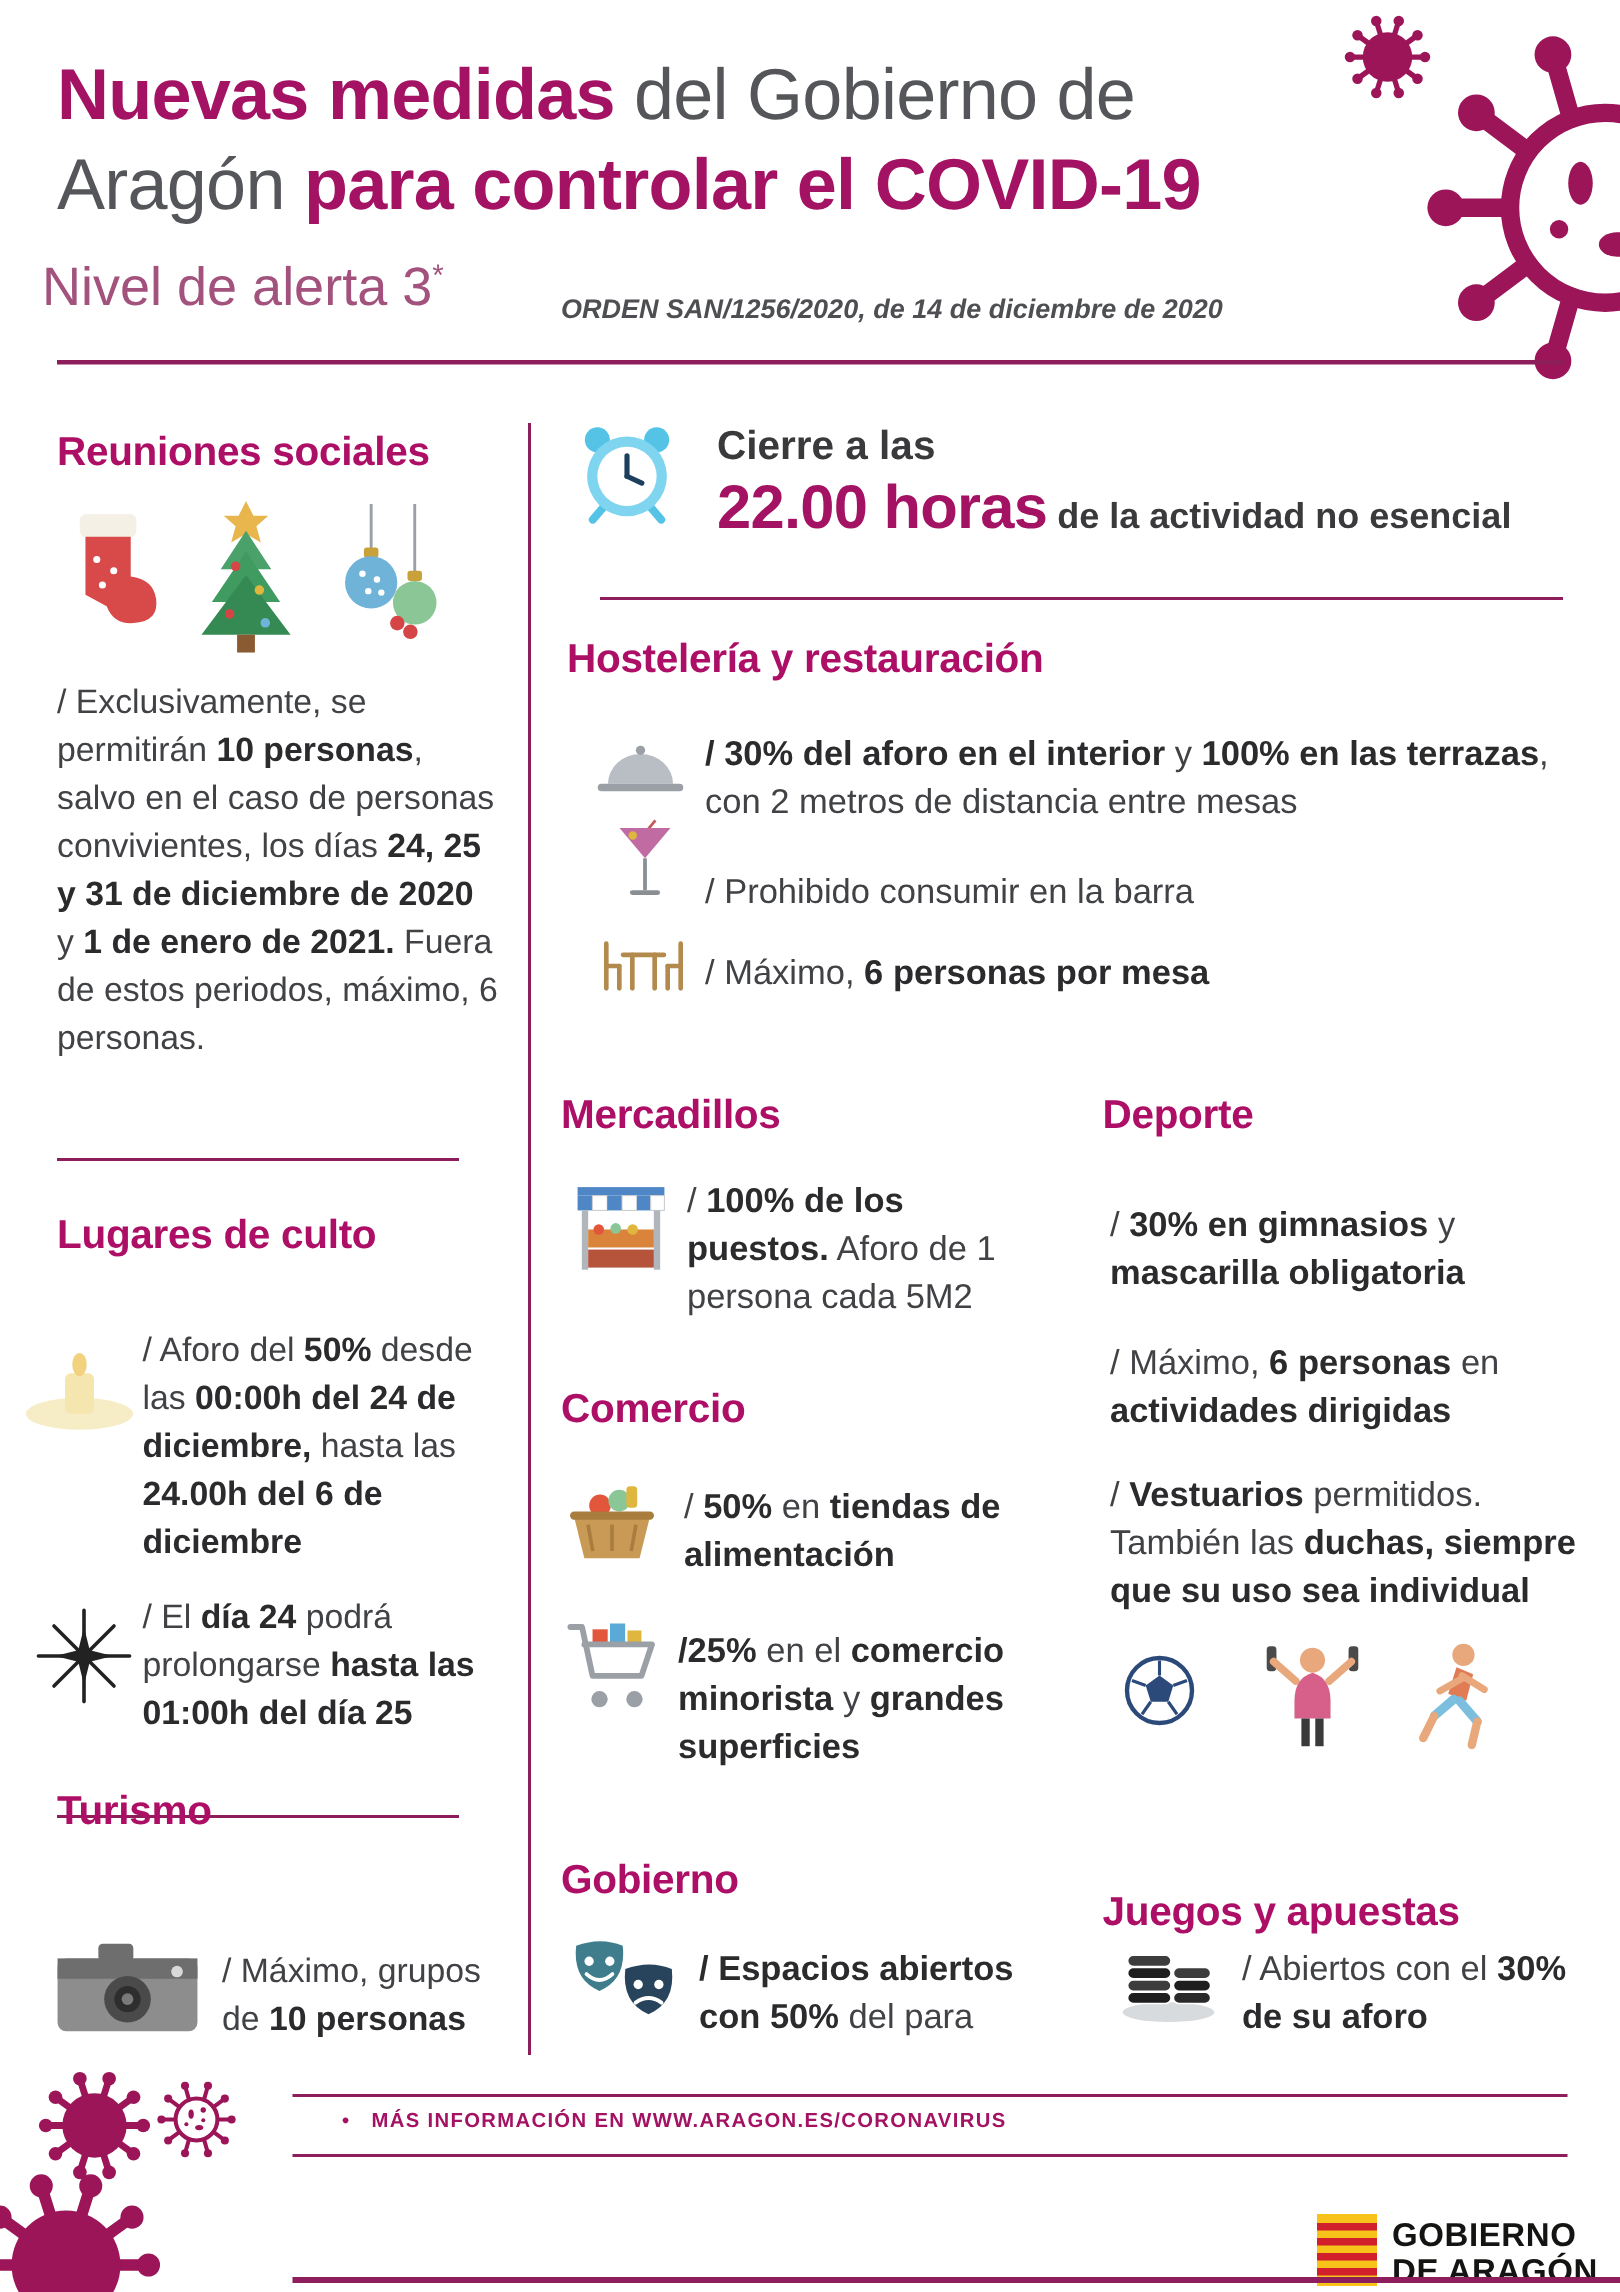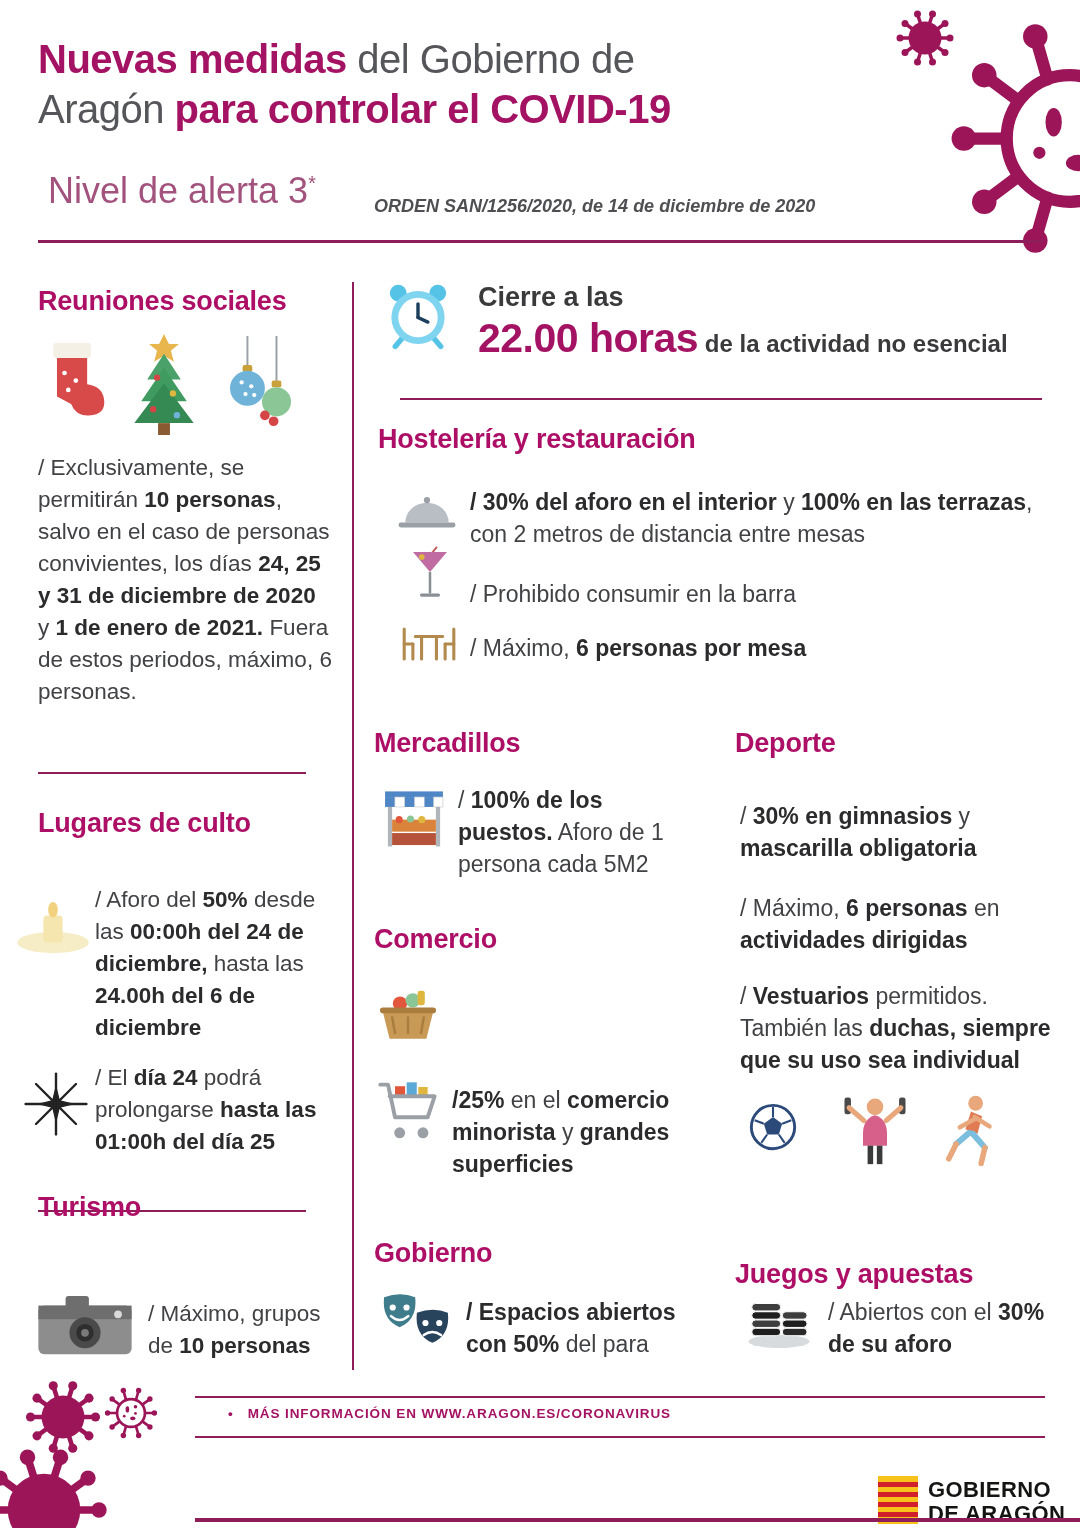--- a/index.html
+++ b/index.html
@@ -1,21 +1,21 @@
 <!DOCTYPE html>
 <html><head>
 <meta charset="utf-8">
 <style>
   * { margin:0; padding:0; box-sizing:border-box; }
   body { font-family:"Liberation Sans", sans-serif; background:#ffffff; color:#414245; }
   .page { position:relative; width:1080px; height:1528px; background:#fff; overflow:hidden; }
   .abs { position:absolute; }
 
   
-  .title { font-size:40px; line-height:1.26; letter-spacing:-0.5px; }
+  .title { font-size:48px; line-height:1.26; letter-spacing:-0.5px; }
   .title .t-accent { color:#a41363; font-weight:700; }
   .title .t-gray { color:#55565a; font-weight:400; }
   .alert { font-size:36px; color:#a2527c; font-weight:400; }
   .alert sup { font-size:55%; }
   .order { font-size:18px; font-style:italic; font-weight:700; color:#4e4f52; }
 
   .rule { background:#8e1d5c; }
   .vrule { background:#8e1d5c; }
 
   .h { color:#ad0f66; font-weight:700; font-size:27px; letter-spacing:-0.2px; }
@@ -291,21 +291,21 @@
 
   <div class="abs title" style="left:38px; top:34px; width:830px;">
     <div>
       <span class="t-accent">Nuevas medidas</span><span class="t-gray"> del Gobierno de</span>
     </div>
     <div>
       <span class="t-gray">Aragón </span><span class="t-accent">para controlar el COVID-19</span>
     </div>
   </div>
 
-  <div class="abs alert" style="left:48px; top:170px;">
+  <div class="abs alert" style="left:28px; top:170px;">
     <span>Nivel de alerta 3</span><sup>*</sup>
   </div>
   <div class="abs order" style="left:374px; top:196px;">ORDEN SAN/1256/2020, de 14 de diciembre de 2020</div>
 
   <span class="abs icon" style="left:895px; top:8px; width:60px; height:60px; color:#9c1558;">
     <svg width="60" height="60">
         <use href="#virus-solid"></use>
       </svg>
   </span>
   <span class="abs icon" style="left:945px; top:16px; width:250px; height:245px; color:#9c1558;">
@@ -409,20 +409,21 @@
       </svg>
   </span>
   <div class="abs itxt" style="left:458px; top:784px; width:235px;"><span>/ </span><b>100% de los puestos.</b><span> Aforo de 1 persona cada 5M2</span></div>
 
   <div class="abs h" style="left:374px; top:924px;">Comercio</div>
   <span class="abs icon" style="left:376px; top:986px;">
     <svg width="64" height="56" viewBox="0 0 80 70">
         <use href="#basket"></use>
       </svg>
   </span>
+  <div class="abs itxt" style="left:456px; top:988px; width:252px;"><span>/ </span><b>50%</b><span> en </span><b>tiendas de alimentación</b></div>
   <span class="abs icon" style="left:374px; top:1080px;">
     <svg width="70" height="66" viewBox="0 0 90 85">
         <use href="#cart"></use>
       </svg>
   </span>
   <div class="abs itxt" style="left:452px; top:1084px; width:258px;"><b>/25%</b><span> en el </span><b>comercio minorista</b><span> y </span><b>grandes superficies</b></div>
 
   <div class="abs h" style="left:735px; top:728px;">Deporte</div>
   <div class="abs itxt" style="left:740px; top:800px; width:308px;"><span>/ </span><b>30% en gimnasios</b><span> y </span><b>mascarilla obligatoria</b></div>
   <div class="abs itxt" style="left:740px; top:892px; width:308px;"><span>/ Máximo, </span><b>6 personas</b><span> en </span><b>actividades dirigidas</b></div>

